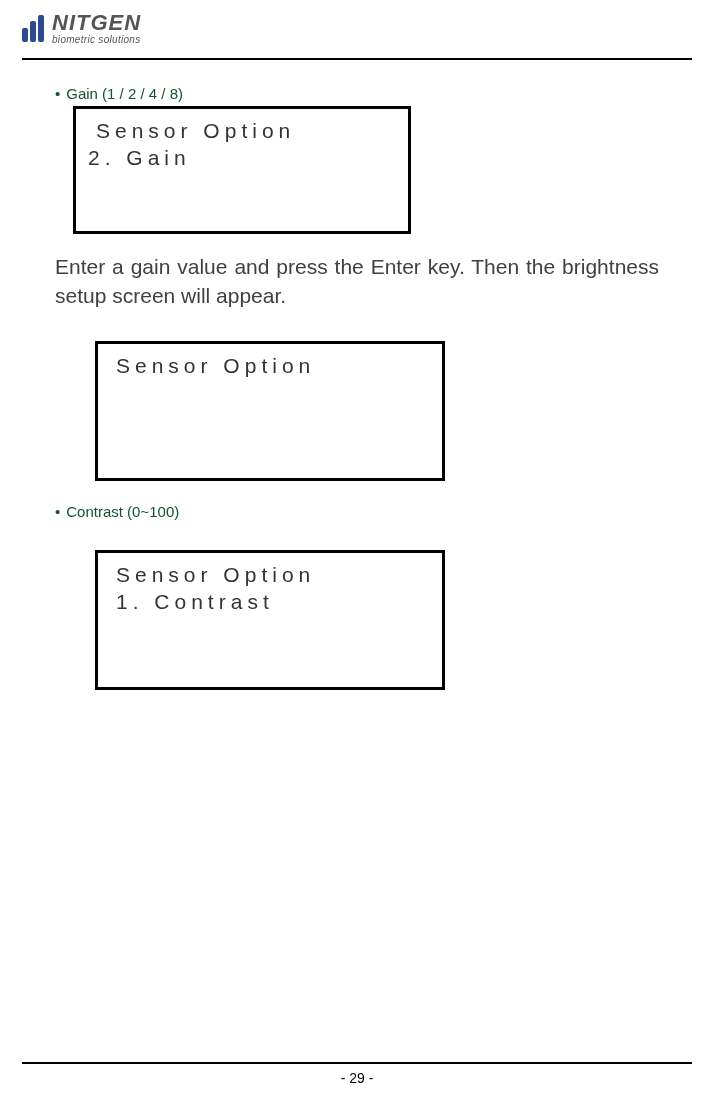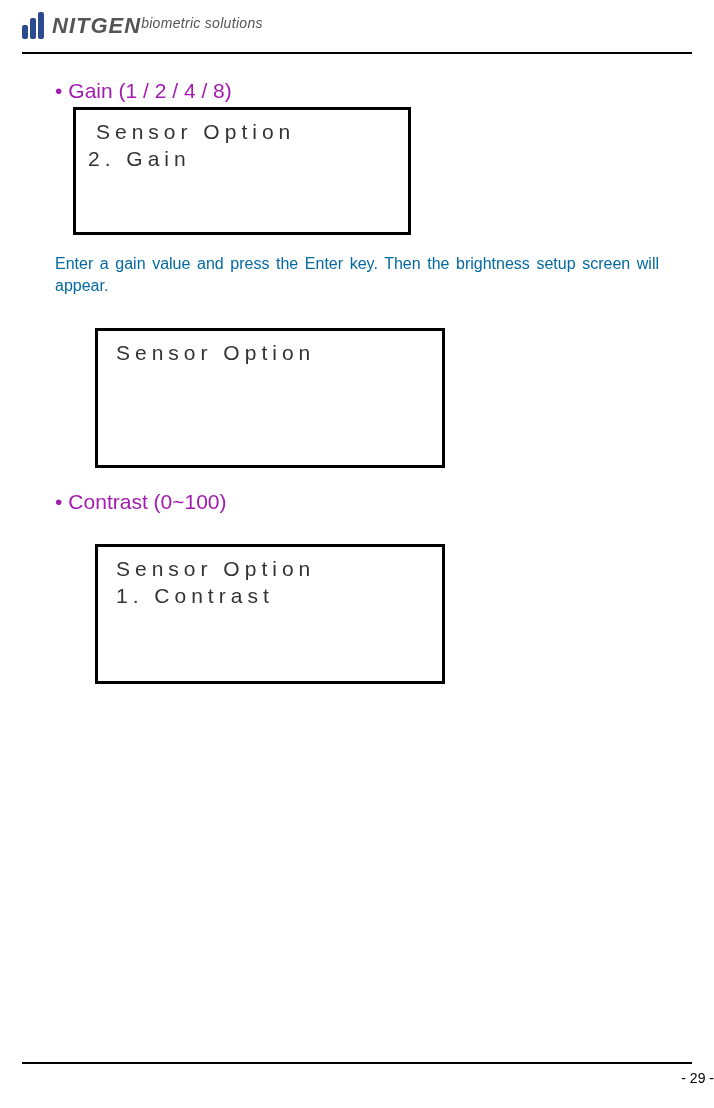--- a/index.html
+++ b/index.html
@@ -27,47 +27,47 @@
       gap: 2px;
       align-items: flex-end;
     }
     .logo-bar {
       width: 6px;
       background: #2b4a8f;
       border-radius: 2px;
     }
     .logo-text {
       display: flex;
-      flex-direction: row;
+      flex-direction: column;
       margin-left: 3px;
     }
     .logo-name {
       font-size: 22px;
       font-weight: bold;
       font-style: italic;
       color: #555;
       letter-spacing: 1px;
       line-height: 1;
     }
     .logo-tagline {
-      font-size: 14px;
+      font-size: 10px;
       color: #555;
       font-style: italic;
       letter-spacing: 0.3px;
     }
     .divider-top {
       border-top: 2px solid #000;
       margin: 8px 22px 0 22px;
     }
     .content {
       padding: 25px 55px 0 55px;
     }
     .bullet-heading {
-      font-size: 21px;
-      color: #a21caf;
+      font-size: 15px;
+      color: #14532d;
       margin-bottom: 4px;
     }
     .bullet-heading::before {
       content: "\2022";
       margin-right: 6px;
     }
     .box-display {
       border: 3px solid #000;
       width: 338px;
       height: 128px;
@@ -99,38 +99,38 @@
       font-weight: 300;
     }
     .display-line-1 {
       letter-spacing: 5px;
       margin-bottom: 0px;
       padding-left: 8px;
       line-height: 1.3;
       font-weight: 300;
     }
     .body-text {
-      font-size: 16px;
-      color: #0369a1;
+      font-size: 21px;
+      color: #404040;
       line-height: 1.4;
       margin-bottom: 30px;
       text-align: justify;
     }
     .footer {
       position: absolute;
       bottom: 22px;
       left: 0;
       right: 0;
     }
     .divider-bottom {
       border-top: 2px solid #000;
       margin: 0 22px 6px 22px;
     }
     .page-number {
-      text-align: right;
+      text-align: center;
       font-size: 14px;
       color: #000;
     }
   </style>
 </head>
 <body>
 
 <div class="header">
   <div class="logo">
     <div class="logo-icon">

